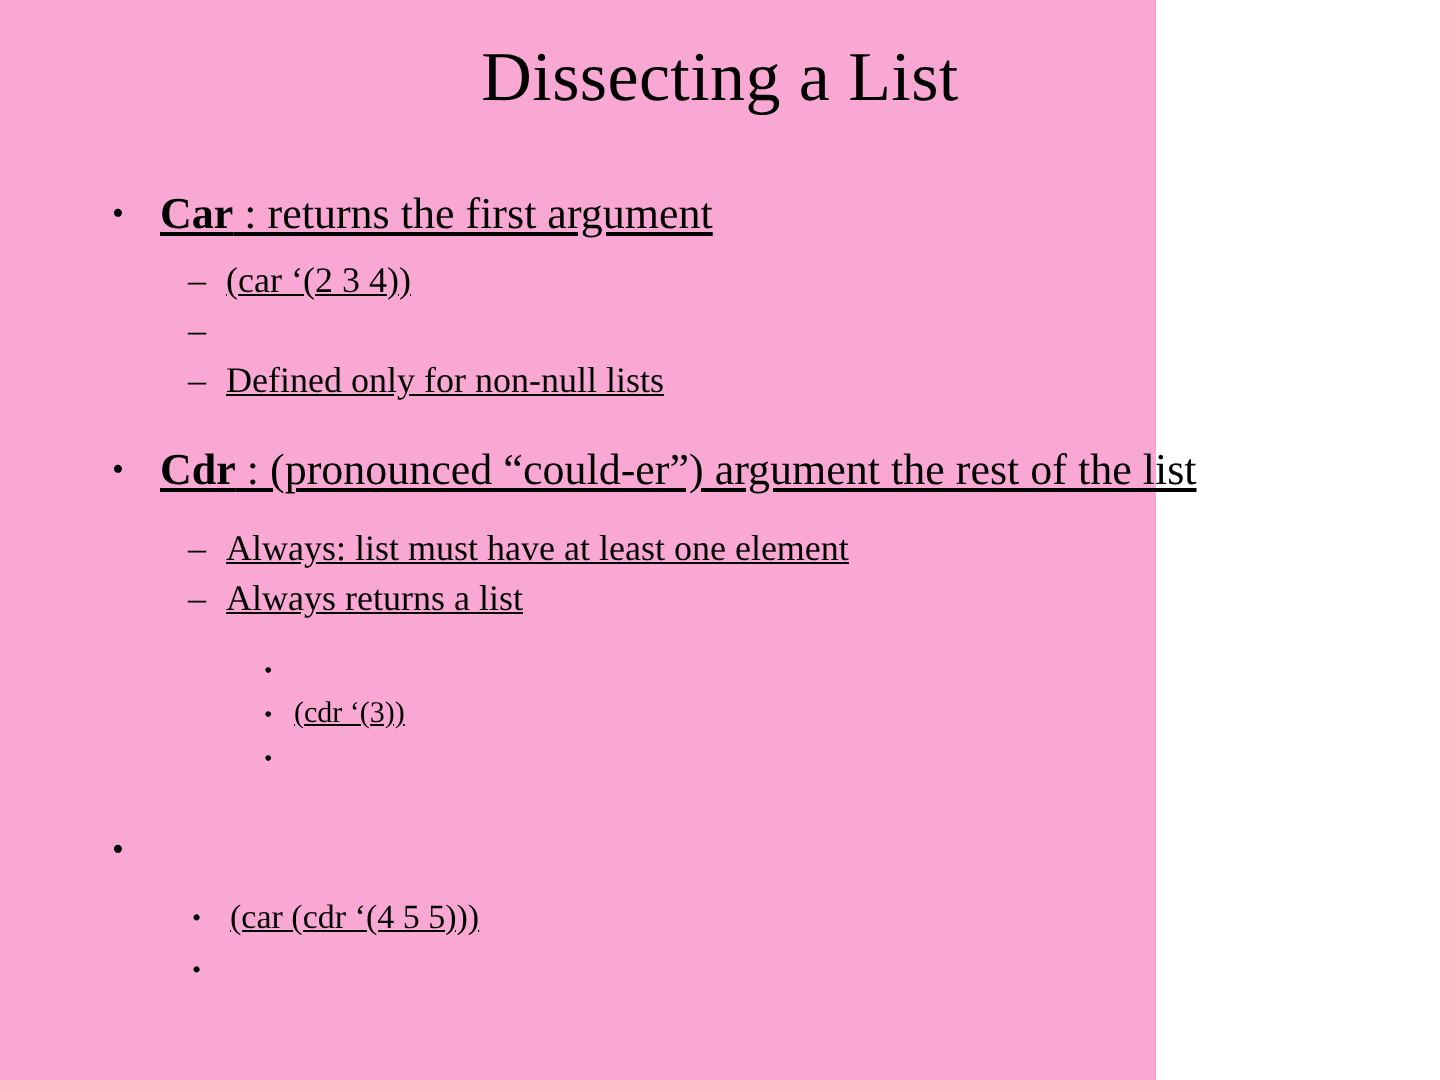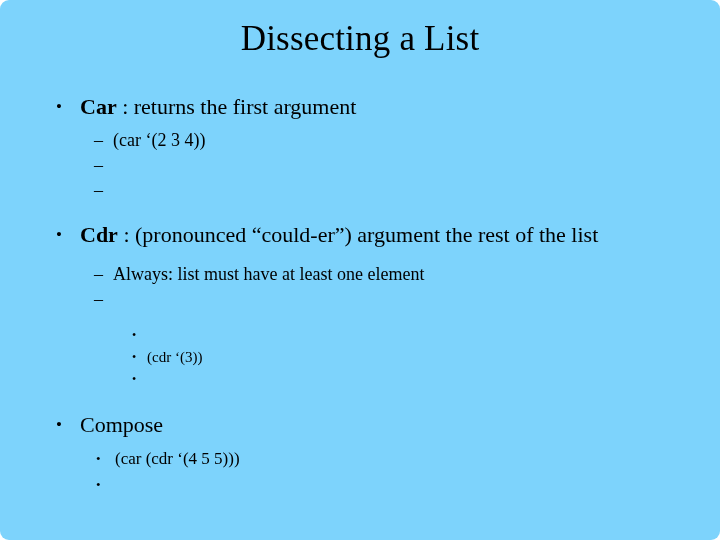--- a/index.html
+++ b/index.html
@@ -10,24 +10,23 @@
   body {
     width: 720px;
     height: 540px;
     overflow: hidden;
     font-family: "Liberation Serif", "DejaVu Serif", serif;
     color: #000000;
   }
 
   #slide {
     position: relative;
-    width: 720px;
+    width: 578px;
     height: 540px;
-    background: #7dd3fc;
-    border-radius: 9px;
+    background: #f9a8d4;
   }
 
   
   .slide-title {
     position: absolute;
     left: 0;
     top: 18px;
     width: 720px;
     text-align: center;
     font-size: 35px;
@@ -53,20 +52,21 @@
 
   .marker {
     flex: 0 0 auto;
     text-align: left;
     line-height: inherit;
   }
 
   .btext {
     flex: 1 1 auto;
     line-height: inherit;
+    text-decoration: underline;
   }
 
   
   .lvl1 {
     font-size: 22px;
     line-height: 30px;
     padding-left: 56px;
     margin-bottom: 0px;
   }
   .lvl1 .marker {
@@ -137,38 +137,40 @@
       <span class="marker">–</span>
       <span class="btext">(car ‘(2 3 4))</span>
     </div>
 
     <div class="bullet-row lvl2">
       <span class="marker">–</span>
     </div>
 
     <div class="bullet-row lvl2">
       <span class="marker">–</span>
+      <span class="btext">Defined only for non-null lists</span>
     </div>
 
     <div class="gap-lg"></div>
 
     <div class="bullet-row lvl1">
       <span class="marker">•</span>
       <span class="btext"><span class="kw">Cdr</span><span> : (pronounced “could-er”) argument the rest of the list</span></span>
     </div>
 
     <div class="gap-md"></div>
 
     <div class="bullet-row lvl2">
       <span class="marker">–</span>
       <span class="btext">Always:  list must have at least one element</span>
     </div>
 
     <div class="bullet-row lvl2">
       <span class="marker">–</span>
+      <span class="btext">Always returns a list</span>
     </div>
 
     <div class="gap-md"></div>
 
     <div class="bullet-row lvl3">
       <span class="marker">•</span>
     </div>
 
     <div class="bullet-row lvl3">
       <span class="marker">•</span>
@@ -176,21 +178,20 @@
     </div>
 
     <div class="bullet-row lvl3">
       <span class="marker">•</span>
     </div>
 
     <div class="gap-xl"></div>
 
     <div class="bullet-row lvl1">
       <span class="marker">•</span>
-      <span class="btext">Compose</span>
     </div>
 
     <div class="gap-sm"></div>
 
     <div class="bullet-row lvl2b">
       <span class="marker">•</span>
       <span class="btext">(car (cdr ‘(4 5 5)))</span>
     </div>
 
     <div class="bullet-row lvl2b">

